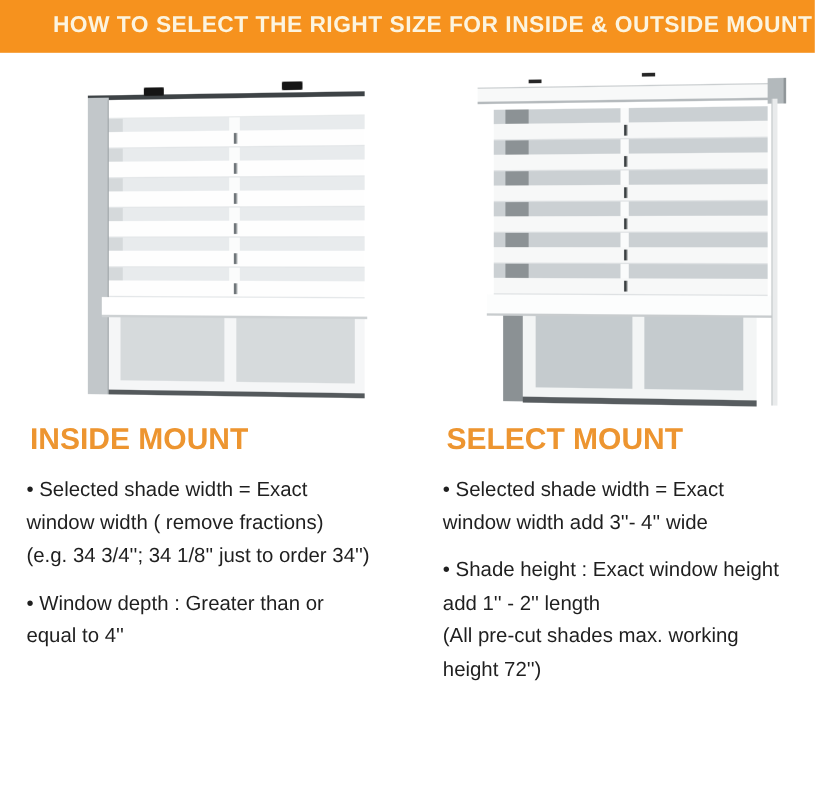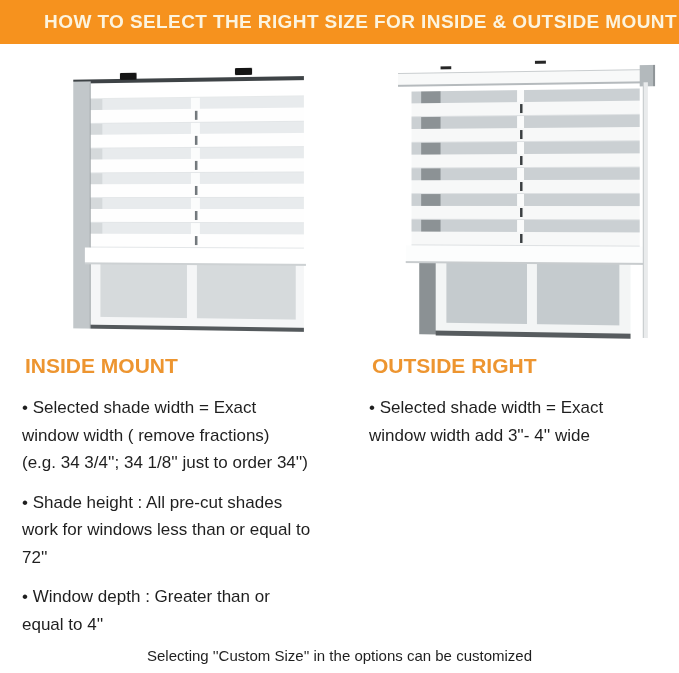--- a/index.html
+++ b/index.html
@@ -52,21 +52,21 @@
   .illus-outside { left: 389px; top: 54px; }
   
   .col {
     position: absolute;
     top: 351px;
   }
   .col-inside { left: 10px;  width: 345px; }
   .col-outside { left: 357px; width: 322px; }
   .col h2 {
     margin: 0 0 13px 15px;
-    font-size: 21px;
+    font-size: 25px;
     line-height: 30px;
     font-weight: bold;
     color: var(--heading, #ED9530);
     white-space: nowrap;
   }
   .col p.bullet {
     margin: 12px;
     font-size: 17px;
     line-height: 27.5px;
     color: var(--body-text, #1F1F1F);
@@ -178,30 +178,28 @@
         <rect x="45" y="278" width="196" height="5" fill="#575C5F"></rect>
       </g>
     </svg>
   </div>
 
   <section class="col col-inside">
     <h2>INSIDE MOUNT</h2>
     <p class="bullet">• Selected shade width = Exact
 window width ( remove fractions)
 (e.g. 34 3/4''; 34 1/8'' just to order 34'')</p>
-    <p class="bullet">• Shade height : All pre-cut shades
-work for windows less than or equal to
-72''</p>
     <p class="bullet">• Window depth : Greater than or
 equal to 4''</p>
   </section>
 
   <section class="col col-outside">
-    <h2>OUTSIDE RIGHT</h2>
+    <h2>SELECT MOUNT</h2>
     <p class="bullet">• Selected shade width = Exact
 window width add 3''- 4'' wide</p>
+    <p class="bullet">• Shade height : Exact window height
+add 1'' - 2'' length
+(All pre-cut shades max. working
+height 72'')</p>
   </section>
 
-  <footer class="footer-note">
-    <p>Selecting ''Custom Size'' in the options can be customized</p>
-  </footer>
 
 </div>
 
 </body></html>

